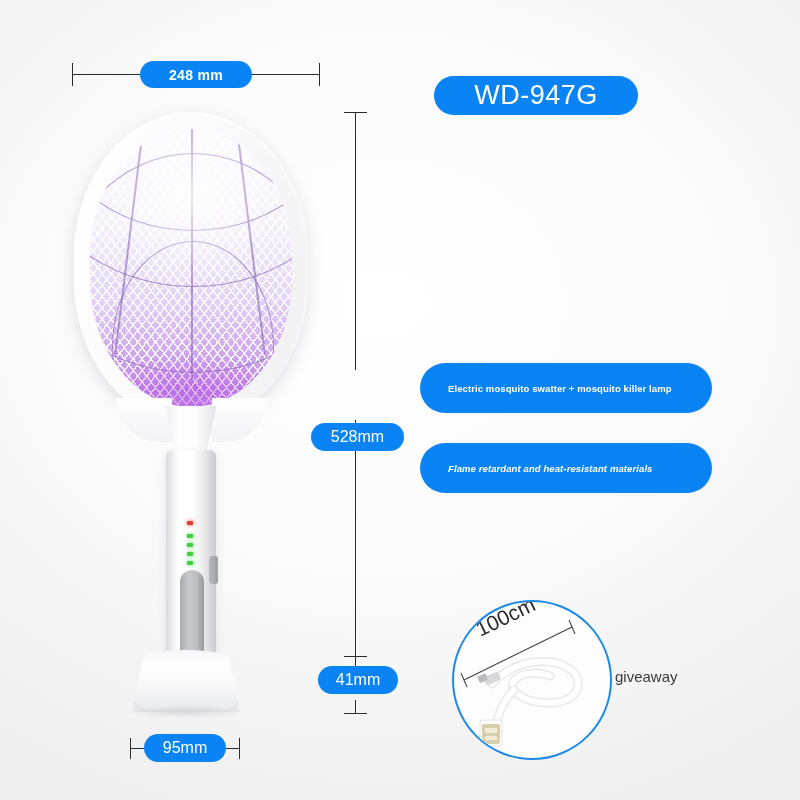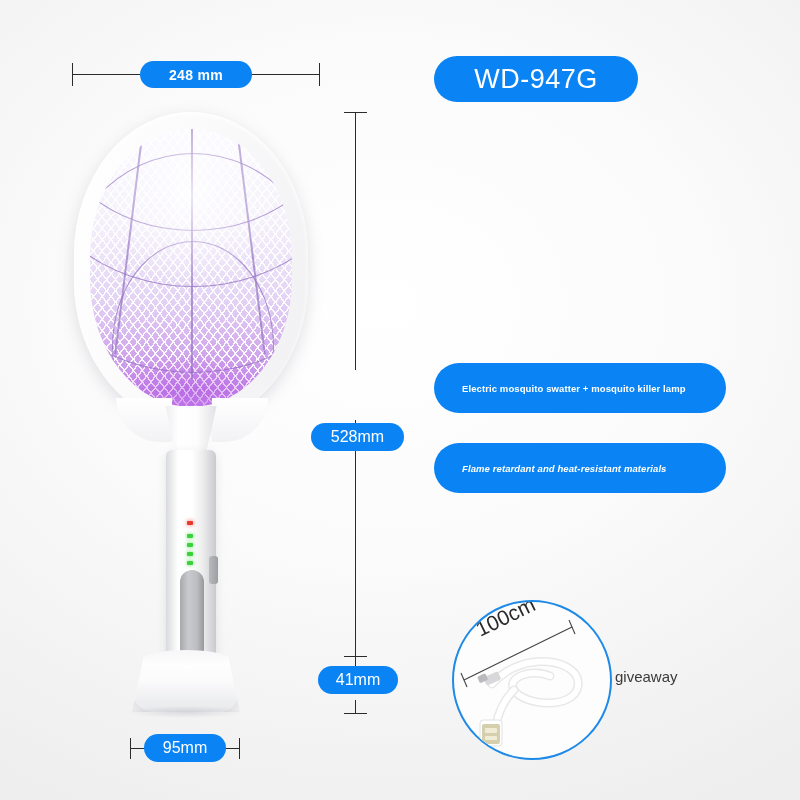--- a/index.html
+++ b/index.html
@@ -66,38 +66,38 @@
   #dim-base-line   { left: 130px; top: 748px; width: 110px; height: 1px; }
   #dim-base-tick-l { left: 130px; top: 738px; width: 1px; height: 21px; }
   #dim-base-tick-r { left: 239px; top: 738px; width: 1px; height: 21px; }
   #pill-95 {
     left: 144px; top: 734px; width: 82px; height: 28px;
     font-size: 16px;
   }
 
   
   #badge-model {
-    left: 434px; top: 56px; width: 204px; height: 46px;
+    left: 434px; top: 76px; width: 204px; height: 39px;
     font-size: 27px; letter-spacing: .5px;
   }
 
   
   #headline {
     position: absolute;
     left: 432px; top: 148px; width: 360px;
     color: #1768c8;
     font-size: 40px;
     line-height: 62px;
     font-weight: normal;
   }
   #headline .l2 { display: block; padding-left: 18px; }
 
   
   .feature-pill {
-    left: 434px;
+    left: 420px;
     width: 292px;
     height: 50px;
     justify-content: flex-start;
     padding-left: 28px;
     font-size: 9.5px;
     font-weight: bold;
     letter-spacing: .1px;
   }
   #feature-0 { top: 363px; }
   #feature-1 { top: 443px; font-style: italic; }

